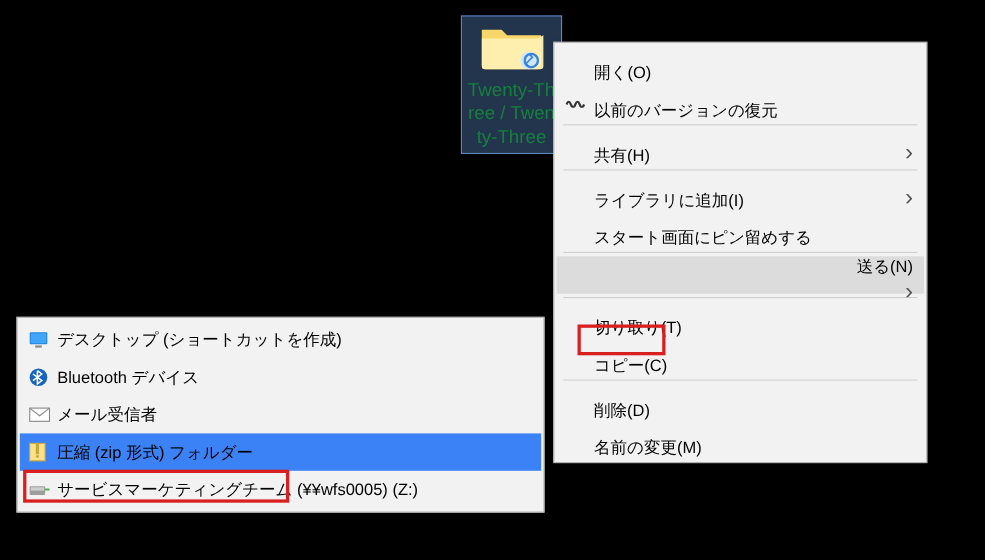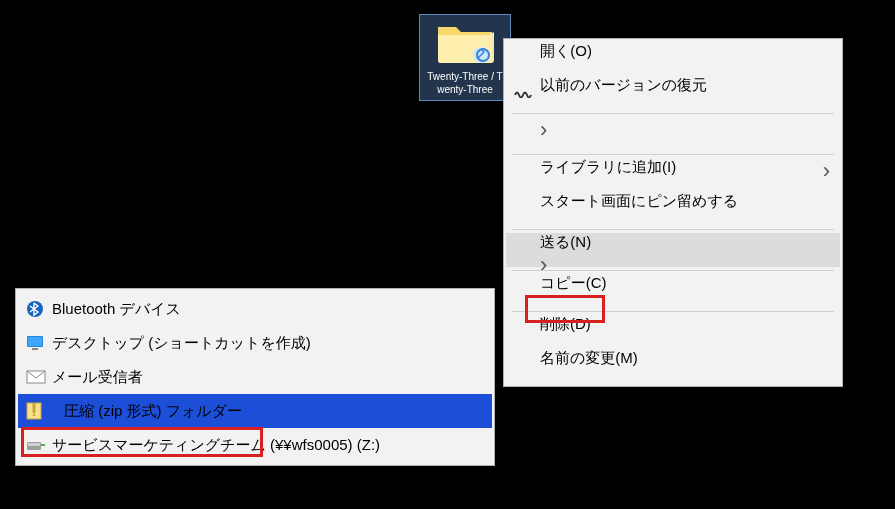--- a/index.html
+++ b/index.html
@@ -25,40 +25,40 @@
     background: rgba(100,150,220,0.35);
     border: 1px solid rgba(120,170,240,0.7);
   }
   .desktop-icon .folder-glyph {
     width: 60px;
     height: 48px;
     margin: 0 auto 4px;
     position: relative;
   }
   .desktop-icon .label {
-    color: #ffffff;
-    font-size: 10px;
+    color: #15803d;
+    font-size: 17px;
     line-height: 1.25;
     word-break: break-all;
   }
 
   
   .context-menu {
     position: absolute;
     top: 38px;
     left: 503px;
     width: 340px;
     background: #f2f2f2;
     border: 1px solid #b0b0b0;
     box-shadow: 3px 3px 6px rgba(0,0,0,0.35);
     padding: 3px 2px;
   }
   .menu-item {
     display: flex;
-    align-items: flex-start;
+    align-items: flex-end;
     height: 34px;
     padding: 0 10px 0 34px;
     position: relative;
     cursor: default;
   }
   .menu-item.hover {
     background: #dcdcdc;
     flex-direction: column;
   }
   .menu-item .txt {
@@ -104,22 +104,21 @@
   }
   .sub-item {
     display: flex;
     align-items: center;
     height: 34px;
     padding: 0 10px 0 8px;
     position: relative;
     cursor: default;
   }
   .sub-item.hover {
-    background: #1d4ed8;
-    gap: 12px;
+    background: #3b82f6;
   }
   .sub-item .sicon {
     width: 26px;
     display: flex;
     align-items: center;
     justify-content: flex-start;
   }
   .sub-item .stxt {
     flex: 1;
     font-size: 15px;
@@ -152,69 +151,73 @@
     <div class="menu-item">
       <span class="icon-slot">
         <svg width="18" height="10" viewBox="0 0 18 10">
           <path d="M1 7 q2 -5 4 0 t4 0 t4 0 t4 0" fill="none" stroke="#333" stroke-width="2"></path>
         </svg>
       </span>
       <span class="txt">以前のバージョンの復元</span>
     </div>
     <div class="sep"></div>
     <div class="menu-item">
+      <span class="txt">共有(H)</span>
       <span class="arrow" style="font-size: 22px; font-weight: 300;">›</span>
     </div>
     <div class="sep"></div>
     <div class="menu-item">
       <span class="txt">ライブラリに追加(I)</span>
       <span class="arrow" style="font-size: 22px; font-weight: 300;">›</span>
     </div>
     <div class="menu-item">
       <span class="txt">スタート画面にピン留めする</span>
     </div>
     <div class="sep"></div>
     <div class="menu-item hover">
       <span class="txt">送る(N)</span>
       <span class="arrow" style="font-size: 22px; font-weight: 300;">›</span>
     </div>
     <div class="sep"></div>
     <div class="menu-item">
+      <span class="txt">切り取り(T)</span>
+    </div>
+    <div class="menu-item">
       <span class="txt">コピー(C)</span>
     </div>
     <div class="sep"></div>
     <div class="menu-item">
       <span class="txt">削除(D)</span>
     </div>
     <div class="menu-item">
       <span class="txt">名前の変更(M)</span>
     </div>
   </div>
 
 <div class="red-box" style="top:295px; left:525px; width:80px; height:28px;"></div>
 
 <div class="sub-menu" id="submenu">
-    <div class="sub-item">
-      <span class="sicon">
-        <svg width="18" height="18" viewBox="0 0 18 18">
-          <circle cx="9" cy="9" r="8" fill="#1565c0"></circle>
-          <path d="M8 3 v12 l4 -3 -8 -6 m0 6 l8 -6 -4 -3" fill="none" stroke="#fff" stroke-width="1.4"></path>
-        </svg>
-      </span>
-      <span class="stxt">Bluetooth デバイス</span>
-    </div>
     <div class="sub-item">
       <span class="sicon">
         <svg width="18" height="16" viewBox="0 0 18 16">
           <rect x="1" y="1" width="16" height="11" rx="1" fill="#1e88e5"></rect>
           <rect x="2" y="2" width="14" height="9" fill="#42a5f5"></rect>
           <rect x="6" y="13" width="6" height="2" fill="#888"></rect>
         </svg>
       </span>
       <span class="stxt">デスクトップ (ショートカットを作成)</span>
+    </div>
+    <div class="sub-item">
+      <span class="sicon">
+        <svg width="18" height="18" viewBox="0 0 18 18">
+          <circle cx="9" cy="9" r="8" fill="#1565c0"></circle>
+          <path d="M8 3 v12 l4 -3 -8 -6 m0 6 l8 -6 -4 -3" fill="none" stroke="#fff" stroke-width="1.4"></path>
+        </svg>
+      </span>
+      <span class="stxt">Bluetooth デバイス</span>
     </div>
     <div class="sub-item">
       <span class="sicon">
         <svg width="20" height="14" viewBox="0 0 20 14">
           <rect x="1" y="1" width="18" height="12" fill="#fff" stroke="#888"></rect>
           <path d="M1 1 l9 7 9 -7" fill="none" stroke="#888"></path>
         </svg>
       </span>
       <span class="stxt">メール受信者</span>
     </div>

